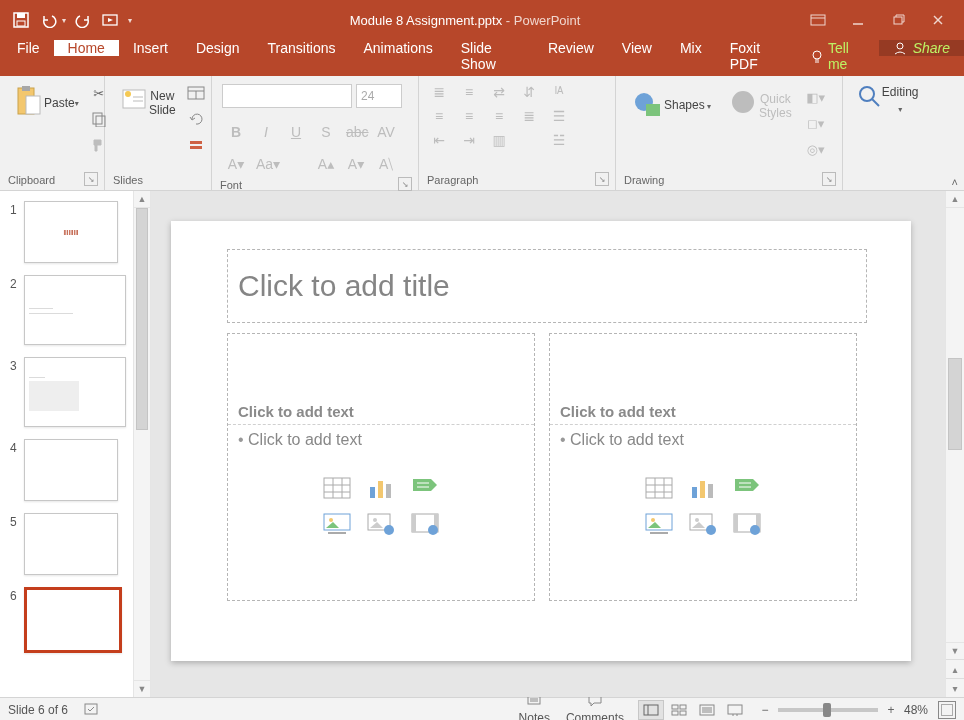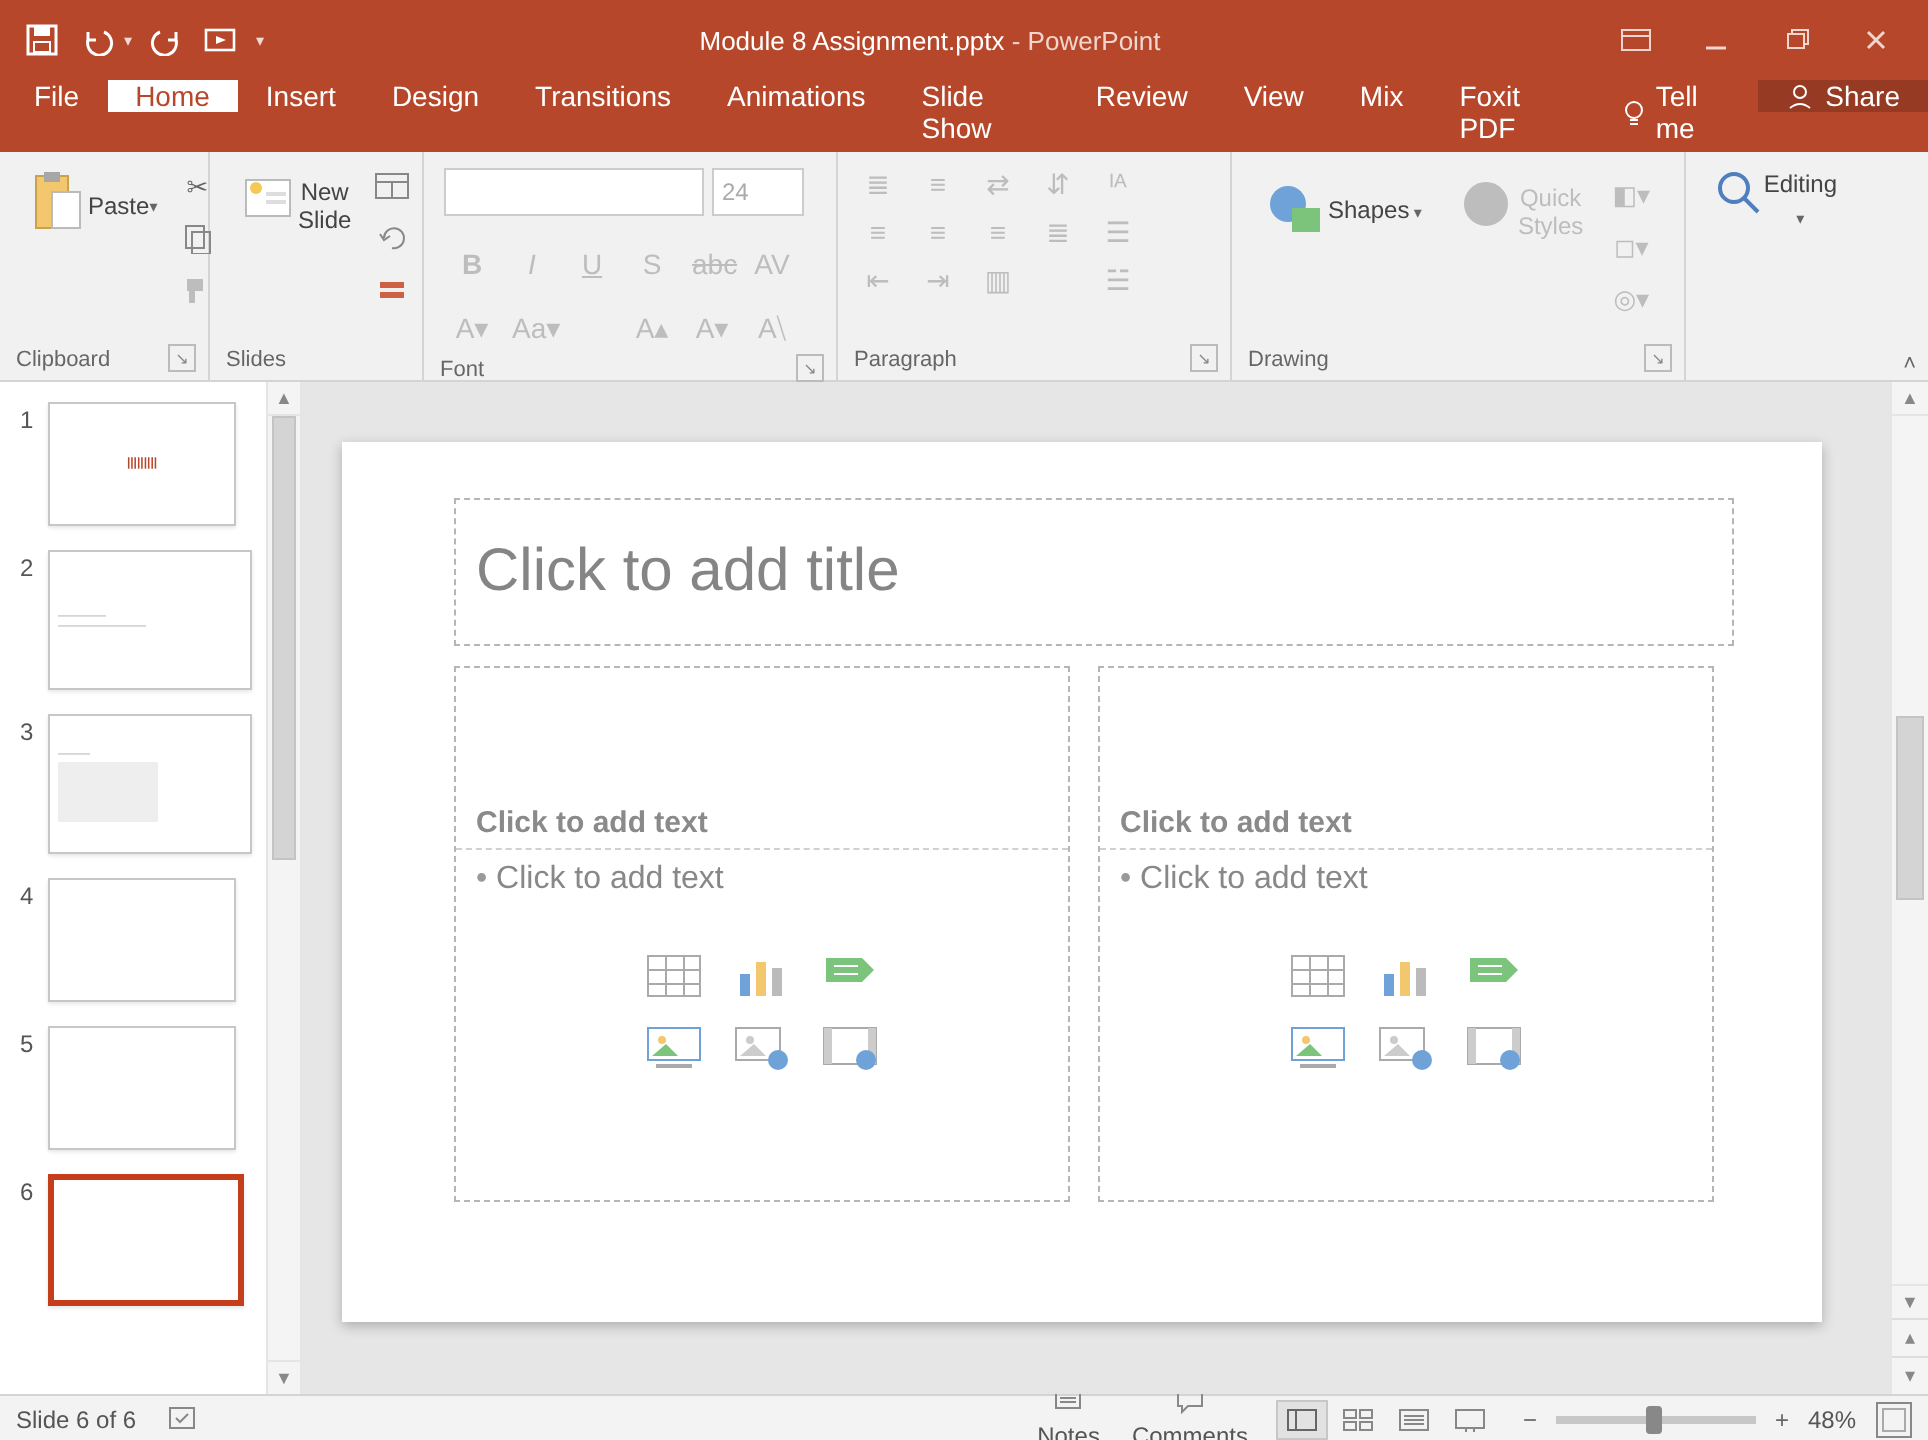--- a/index.html
+++ b/index.html
@@ -74,24 +74,24 @@
   .tab.active {
     background:#fff;
     color:#B7472A;
   }
   .tabs-spacer { flex:1; }
   .tab-tell, .tab-share {
     display:flex;
     align-items:center;
     gap:6px;
     padding:0 14px;
-    color:#ffffff;
+    color:#bef264;
     font-size:14px;
   }
-  .tab-share { background:#963a23; }
+  .tab-share { background:#963a23;font-style:italic; }
   .tab-tell svg, .tab-share svg { display:block; }
   
   .ribbon {
     height: 114px;
     background:#f1f1f1;
     border-bottom:1px solid #d4d4d4;
     display:flex;
     position:relative;
   }
   .ribbon-collapse {

